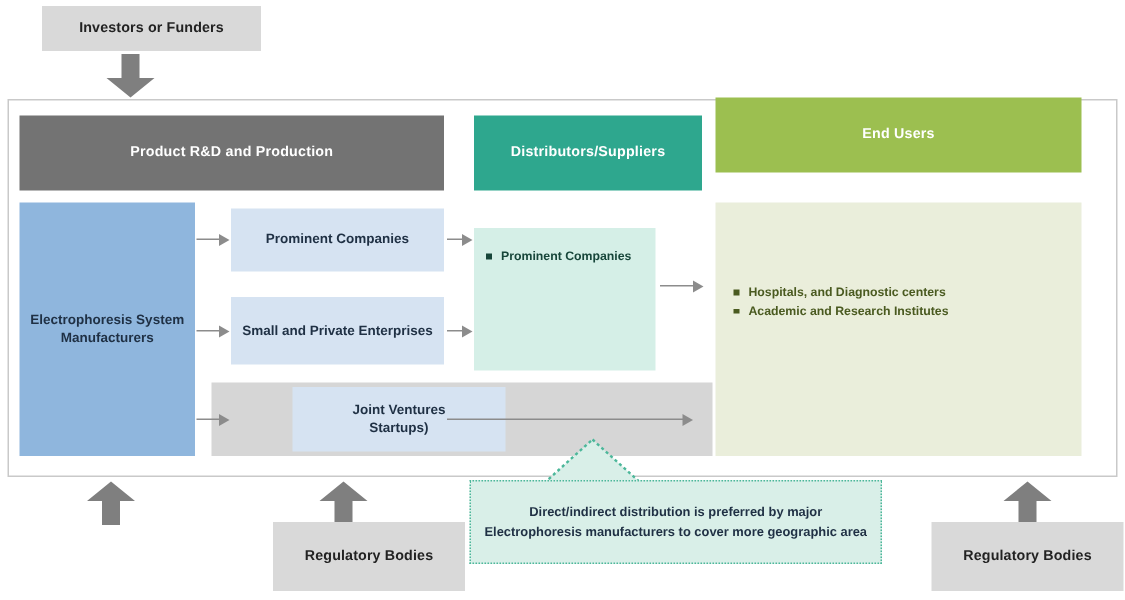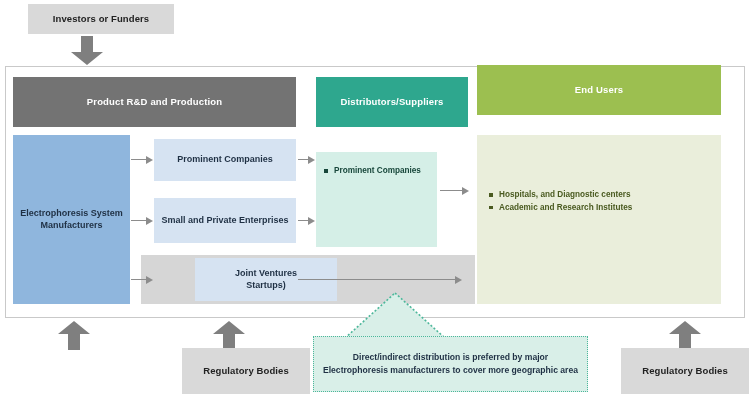--- a/index.html
+++ b/index.html
@@ -141,21 +141,21 @@
   <div class="thin-line" style="left:440px;top:190px;width:24px;"></div>
   <div class="thin-head" style="left:462px;top:186.5px;"></div>
 
   <div class="thin-line" style="left:298px;top:279px;width:160px;"></div>
   <div class="thin-head" style="left:455px;top:275.5px;"></div>
 
   <svg class="callout-tail" style="left:343px;top:292px;" width="104" height="48" viewBox="0 0 104 48">
     <polygon points="52,1 103,47 1,47" fill="#d9efe8" stroke="#4cb79a" stroke-width="1.6" stroke-dasharray="2,2"></polygon>
   </svg>
 
-  <div class="callout" style="left:313px;top:336px;width:275px;height:56px;flex-direction:column;text-align:right;">
+  <div class="callout" style="left:313px;top:320px;width:275px;height:56px;flex-direction:column;text-align:right;">
     <span>Direct/indirect distribution is preferred by major</span>
     <span>Electrophoresis manufacturers to cover more geographic area</span>
   </div>
 
   <svg class="arrow" style="left:57px;top:320px;" width="34" height="30" viewBox="0 0 34 30">
     <polygon class="fat" points="17,1 33,14 23,14 23,30 11,30 11,14 1,14"></polygon>
   </svg>
 
   <svg class="arrow" style="left:212px;top:320px;" width="34" height="30" viewBox="0 0 34 30">
     <polygon class="fat" points="17,1 33,14 23,14 23,30 11,30 11,14 1,14"></polygon>

